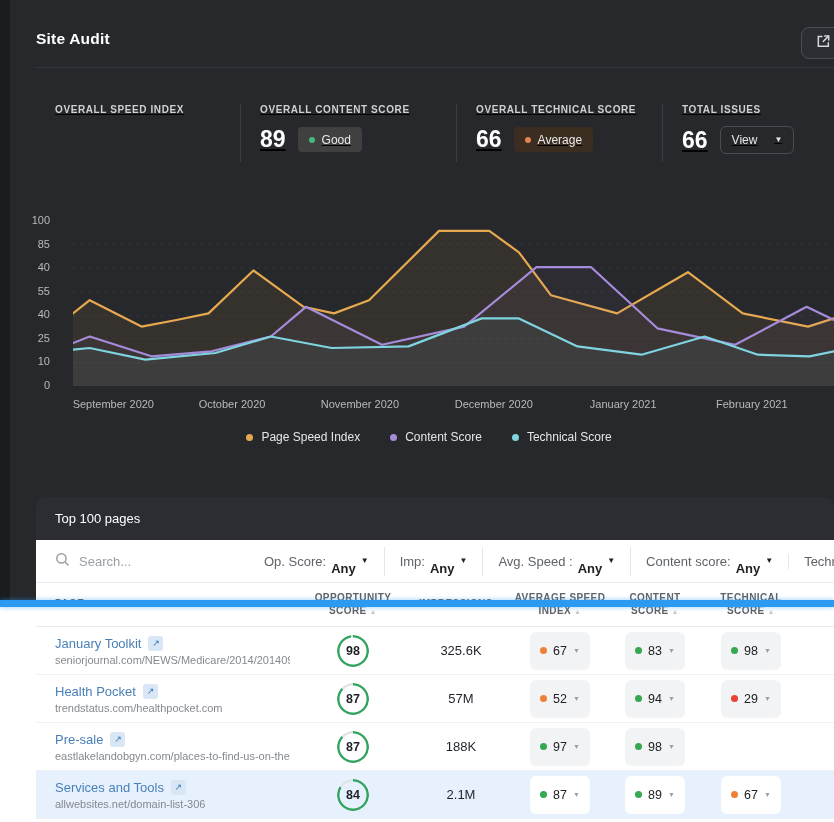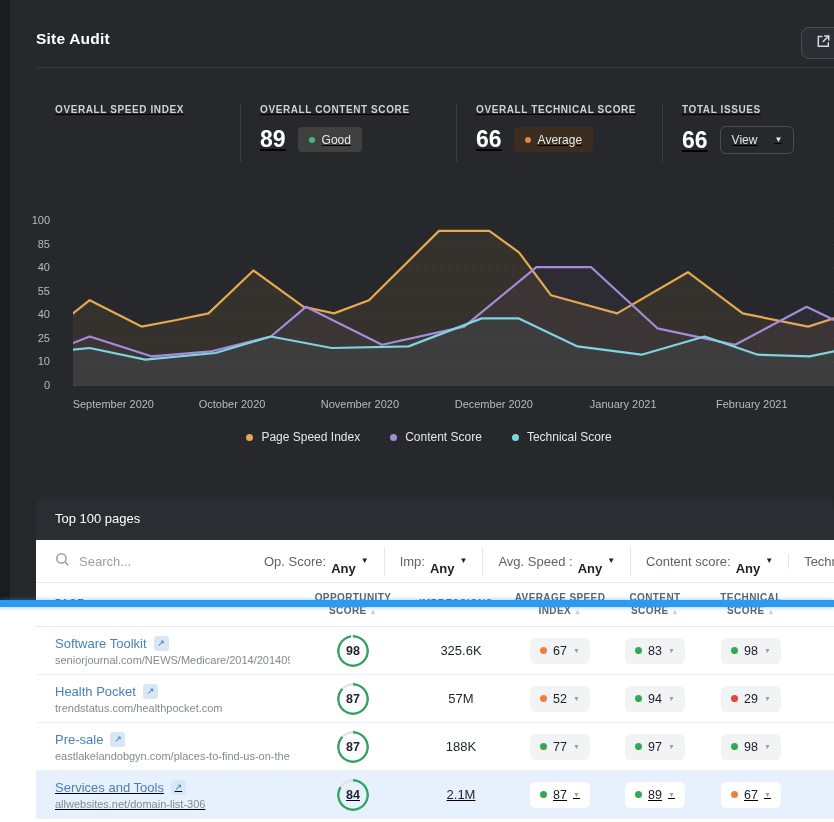--- a/index.html
+++ b/index.html
@@ -55,35 +55,35 @@
   .filter b { color:#202124; font-weight:700;margin-top:14px; }
   .filter .caret { color:#202124; }
 
   .t-grid { display:grid; grid-template-columns:254px 126px 90px 108px 82px 110px 1fr; align-items:center; }
   .t-head { height:44px; border-bottom:1px solid #e8eaed; }
   .th { font-size:10px; font-weight:700; letter-spacing:.4px; color:#5f6368; text-transform:uppercase; text-align:center; line-height:1.25; position:relative; }
   .th.left { text-align:left; padding-left:19px; }
   .sort-arrow { color:#5f6368; font-size:10px; margin-left:3px; }
   .sort-tri { color:#c7cbd0; font-size:7px; margin-left:3px; }
   .t-row { height:48px; border-bottom:1px solid #eef0f3; }
-  .t-row.highlighted { background:#e7f1fd;text-decoration:underline; }
+  .t-row.highlighted { background:#e7f1fd; }
   .cell-page { padding-left:19px; overflow:hidden; }
   .page-link-row { display:flex; align-items:center; gap:7px; }
   .page-link { font-size:13px; color:#4a80b8; cursor:pointer; }
   .ext-icon { width:15px; height:15px; border-radius:3px; background:#d8e6f6; color:#3873b3; font-size:9px; display:flex; align-items:center; justify-content:center; cursor:pointer; }
   .page-url { font-size:11px; color:#85898f; margin-top:3px; white-space:nowrap; }
   .cc { display:flex; justify-content:center; align-items:center; }
   .ring { width:32px; height:32px; border-radius:50%; position:relative; display:flex; align-items:center; justify-content:center; }
   .ring::before { content:""; position:absolute; inset:0; border-radius:50%;
     background:conic-gradient(#31a35f calc(var(--p)*1%), #dfe3e6 0);
     -webkit-mask:radial-gradient(farthest-side, transparent calc(100% - 3px), #000 calc(100% - 2px));
     mask:radial-gradient(farthest-side, transparent calc(100% - 3px), #000 calc(100% - 2px)); }
   .ring-value { font-size:12.5px; font-weight:700; color:#1f2329; }
   .imp { font-size:13px; color:#1f2329; }
-  .pill { display:inline-flex; align-items:center; gap:6px; height:26px; padding:0 10px; border-radius:6px; background:#f1f3f4; font-size:12.5px; color:#202124; cursor:pointer; }
+  .pill { display:inline-flex; align-items:center; gap:6px; height:38px; padding:0 10px; border-radius:6px; background:#f1f3f4; font-size:12.5px; color:#202124; cursor:pointer; }
   .t-row.highlighted .pill { background:#fff; }
   .pill .dot { width:7px; height:7px; border-radius:50%; }
   .dot-good { background:#34a853; } .dot-average { background:#ee8139; } .dot-bad { background:#ea4335; }
   .pill .caret { color:#9aa0a6; font-size:7px; }
 </style>
 </head>
 <body>
 
 <div class="app">
   <div class="left-strip"></div>
@@ -243,21 +243,21 @@
       <div class="th"><span>Average Speed Index</span><span class="sort-tri">▲</span></div>
       <div class="th"><span>Content Score</span><span class="sort-tri">▲</span></div>
       <div class="th"><span>Technical Score</span><span class="sort-tri">▲</span></div>
       <div class="th"></div>
     </div>
 
     <div id="rows">
         <div class="t-grid t-row">
           <div class="cell-page">
             <div class="page-link-row">
-              <span class="page-link">Software Toolkit</span>
+              <span class="page-link">January Toolkit</span>
               <span class="ext-icon">↗</span>
             </div>
             <div class="page-url">seniorjournal.com/NEWS/Medicare/2014/20140919...</div>
           </div>
           <div class="cc">
             <div class="ring" style="--p: 98;">
               <span class="ring-value">98</span>
             </div>
           </div>
           <div class="cc">
@@ -337,27 +337,20 @@
             <div class="ring" style="--p: 87;">
               <span class="ring-value">87</span>
             </div>
           </div>
           <div class="cc">
             <span class="imp">188K</span>
           </div>
           <div class="cc">
             <span class="pill">
               <span class="dot dot-good"></span>
-              <span>77</span>
-              <span class="caret">▼</span>
-            </span>
-          </div>
-          <div class="cc">
-            <span class="pill">
-              <span class="dot dot-good"></span>
               <span>97</span>
               <span class="caret">▼</span>
             </span>
           </div>
           <div class="cc">
             <span class="pill">
               <span class="dot dot-good"></span>
               <span>98</span>
               <span class="caret">▼</span>
             </span>

